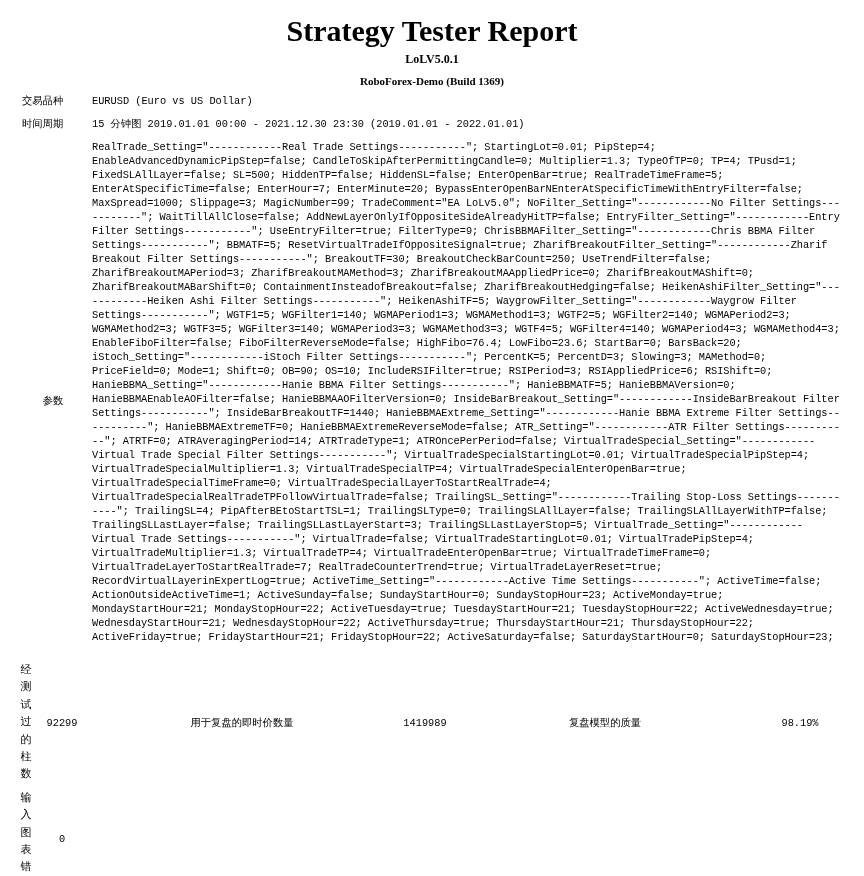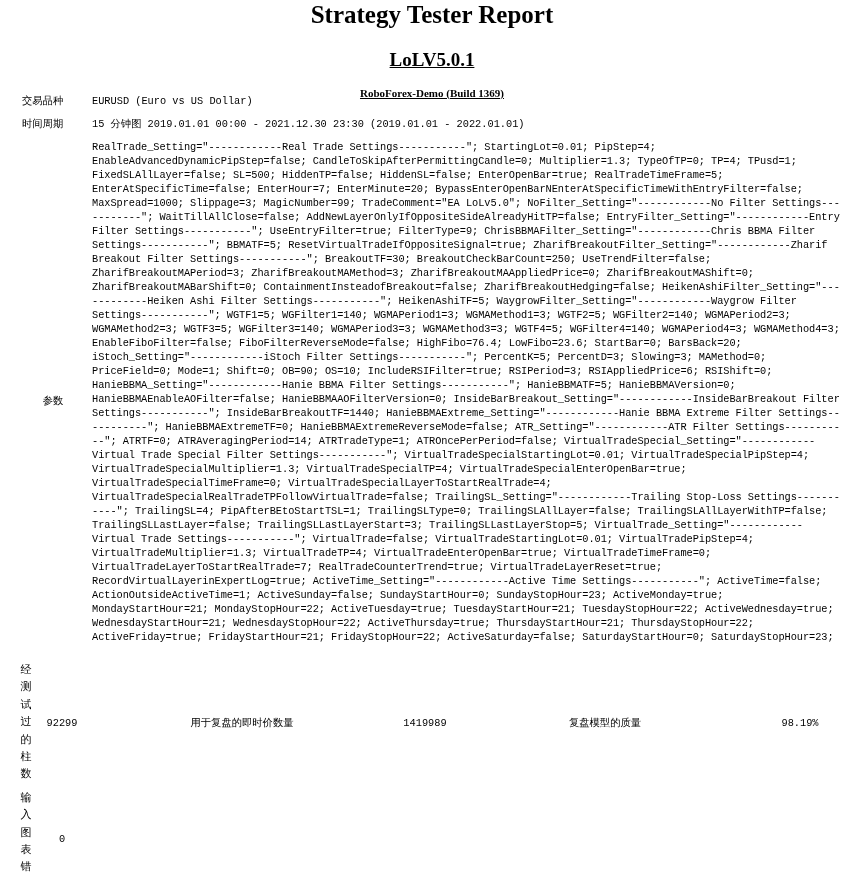--- a/index.html
+++ b/index.html
@@ -1,20 +1,20 @@
 <!DOCTYPE html>
 <html><head>
   <meta charset="utf-8">
   <style>
     html, body { margin: 0; padding: 0; background: #ffffff; }
     body { width: 864px; height: 876px; overflow: hidden; position: relative; color: #000; }
     .header { text-align: center; font-family: "Liberation Serif", "DejaVu Serif", serif; font-weight: bold; }
-    .title { font-size: 25px; line-height: 30px; margin-top: 0px; padding-top: 0; }
-    .subtitle { font-size: 19px; line-height: 24px; margin-top: 18px; text-decoration: underline; }
-    .broker { font-size: 11px; line-height: 14px; margin-top: 14px; text-decoration: underline; }
+    .title { font-size: 30px; line-height: 30px; margin-top: 0px; padding-top: 16px; }
+    .subtitle { font-size: 12px; line-height: 24px; margin-top: 1px; }
+    .broker { font-size: 11px; line-height: 14px; margin-top: 3px; }
     table.info { position: absolute; left: 16px; top: 94px; width: 828px; border-collapse: collapse;
       font-family: Liberation Mono, monospace; font-size: 10.3px; line-height: 14px; }
     table.info td { vertical-align: top; padding: 0 4px; }
     .lbl { width: 58px; padding-left: 6px !important; white-space: nowrap; }
     .row-simple td { height: 23px; }
     .params { padding-right: 0 !important; word-break: break-word; letter-spacing: -0.05px; }
     .vlabel { width: 20px; text-align: center; font-size: 11px; line-height: 17.4px; padding: 0 !important; }
     .num { text-align: right; white-space: nowrap; }
     .mid-cell { vertical-align: middle !important; text-align: center; }
   </style>

